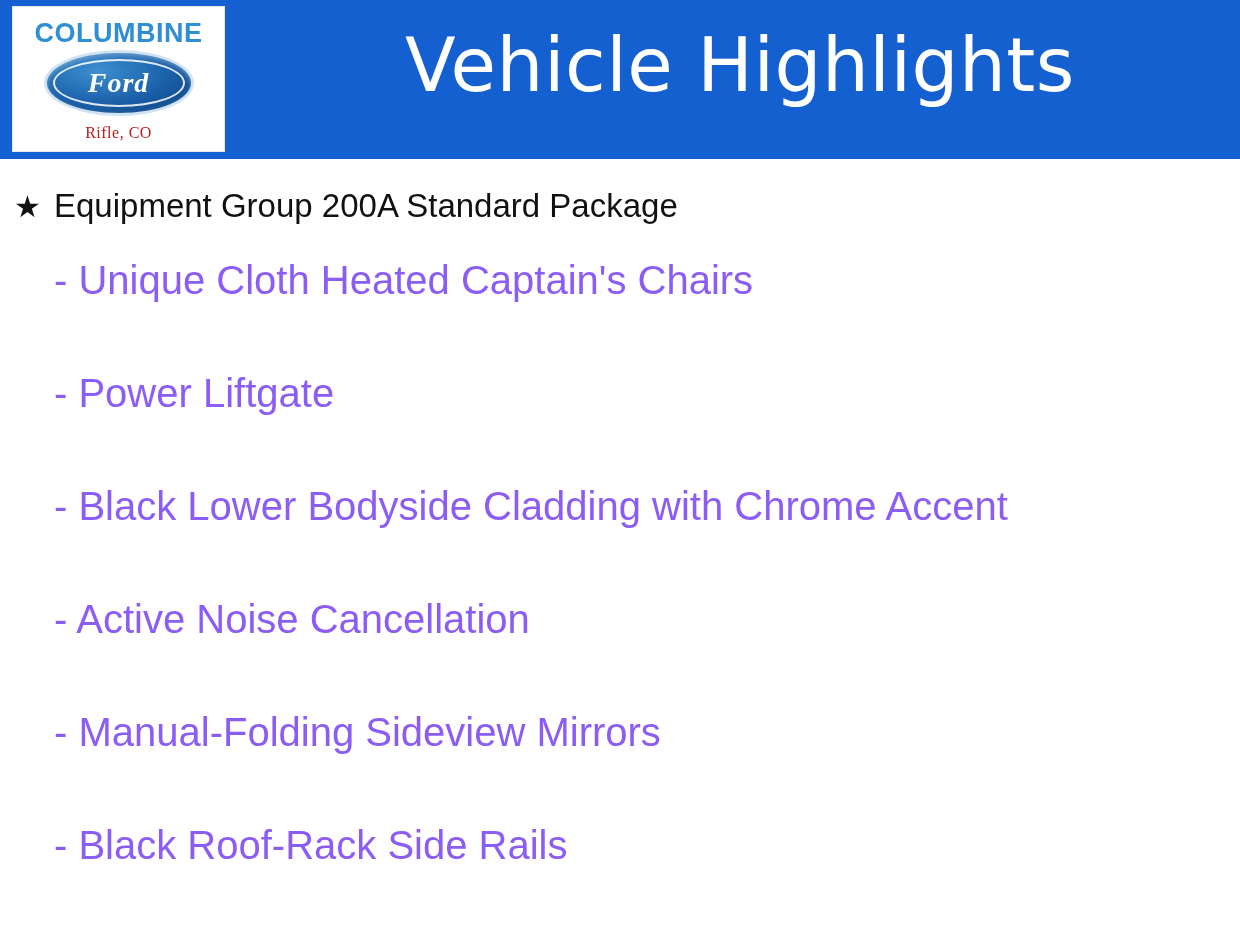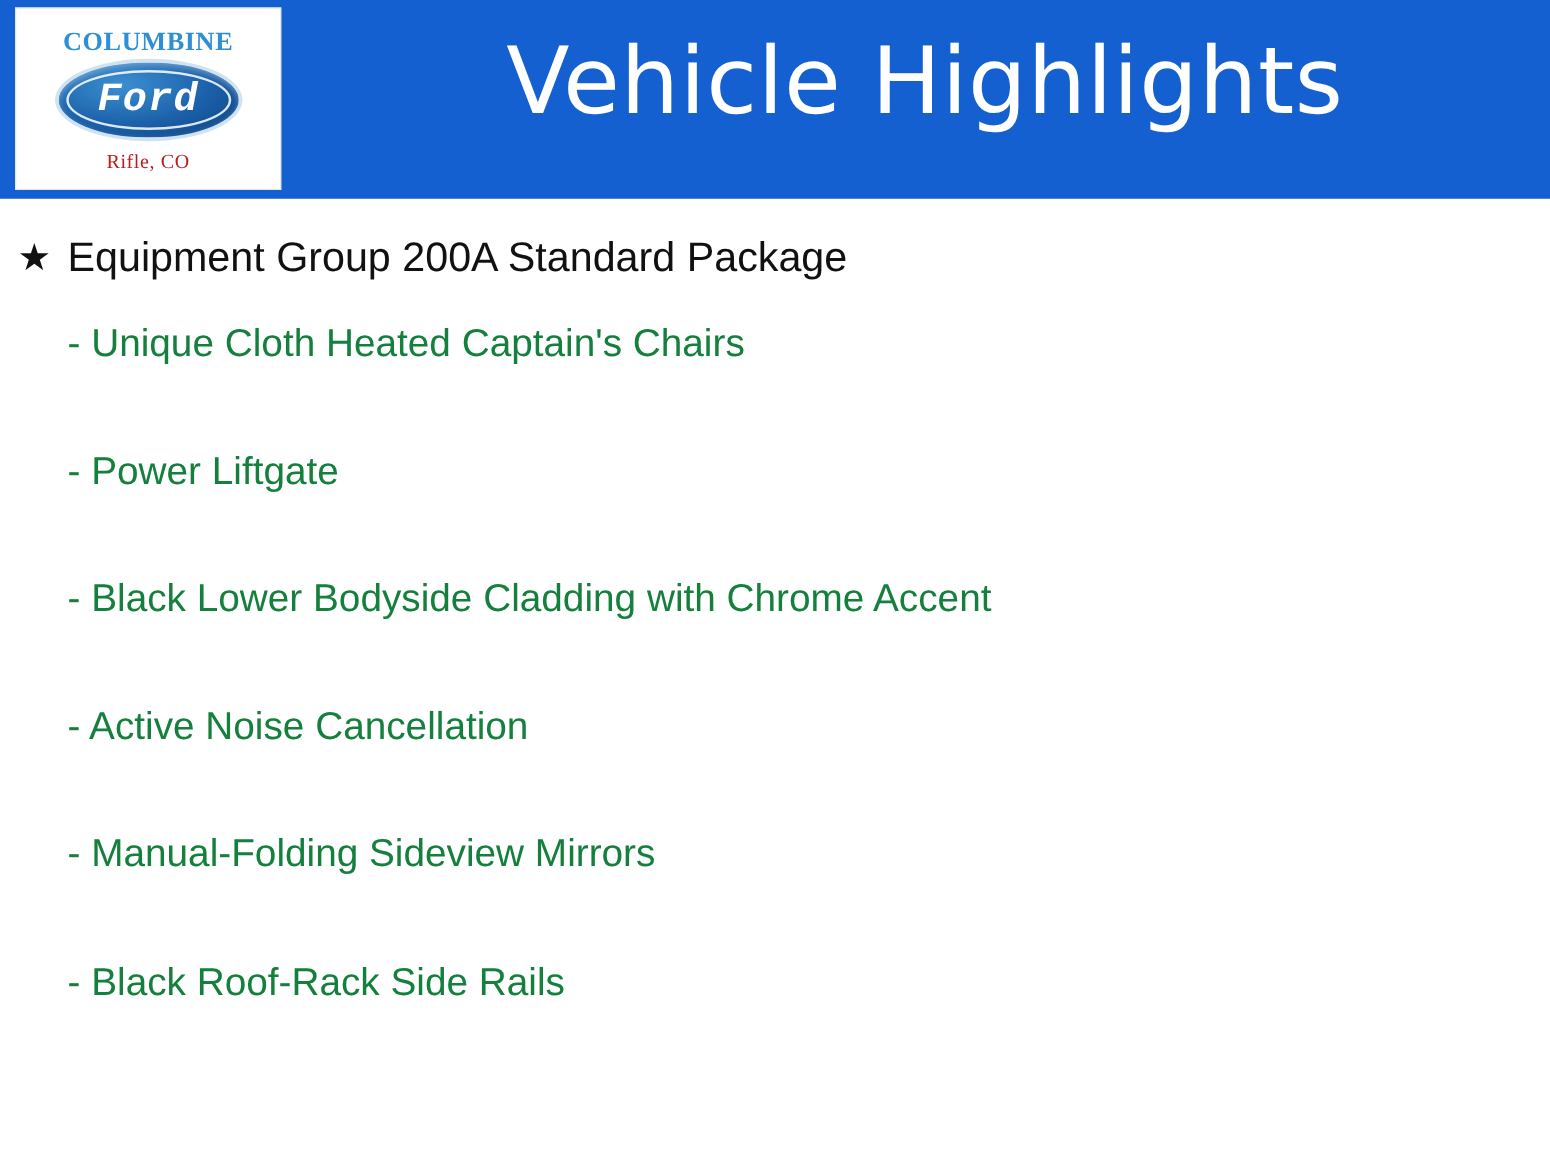--- a/index.html
+++ b/index.html
@@ -33,22 +33,22 @@
     height: 146px;
     background: #ffffff;
     border: 1px solid #e6e6e6;
     display: flex;
     flex-direction: column;
     align-items: center;
     justify-content: center;
     padding-top: 4px;
   }
   .logo-word {
-    font-family: Liberation Serif, serif;
-    font-size: 21px;
+    font-family: Liberation Sans, sans-serif;
+    font-size: 27px;
     letter-spacing: 0.5px;
     color: #2e8fd4;
     font-weight: 700;
     line-height: 1;
     margin-bottom: 3px;
     text-shadow: 0 1px 0 #ffffff;
   }
   .logo-oval {
     width: 150px;
     height: 66px;
@@ -63,24 +63,24 @@
   .logo-oval-inner {
     width: 132px;
     height: 48px;
     border-radius: 50%;
     border: 2px solid rgba(255,255,255,0.85);
     display: flex;
     align-items: center;
     justify-content: center;
   }
   .logo-script {
-    font-family: Liberation Mono, monospace;
+    font-family: Liberation Serif, serif;
     font-style: italic;
     font-weight: 700;
-    font-size: 32px;
+    font-size: 28px;
     color: #ffffff;
     letter-spacing: 1px;
     line-height: 1;
   }
   .logo-city {
     font-family: "Liberation Serif", serif;
     font-size: 16px;
     color: #b91c1c;
     margin-top: 8px;
     letter-spacing: 0.5px;
@@ -123,22 +123,22 @@
     font-size: 33px;
     color: #111111;
     line-height: 1.2;
   }
   .sub-list {
     list-style: none;
     margin-top: 30px;
     padding-left: 54px;
   }
   .sub-item {
-    font-size: 31px;
-    color: #15803d;
+    font-size: 40px;
+    color: #8b5cf6;
     line-height: 1.2;
     margin-bottom: 65px;
   }
   .sub-item:last-child { margin-bottom: 0; }
 </style>
 </head>
 <body>
 
 <div class="slide">
 

